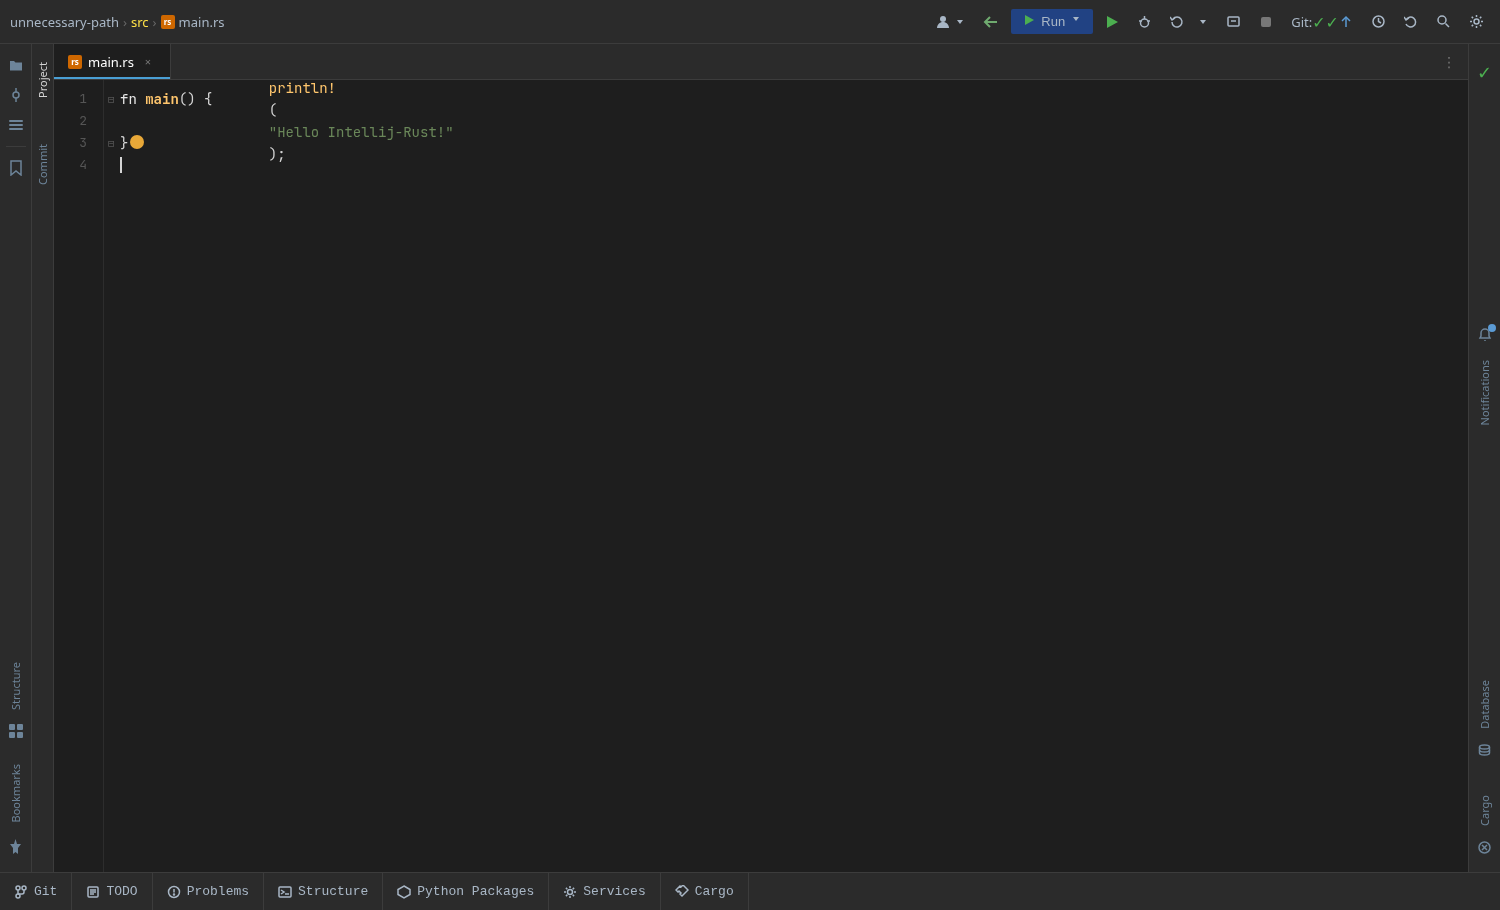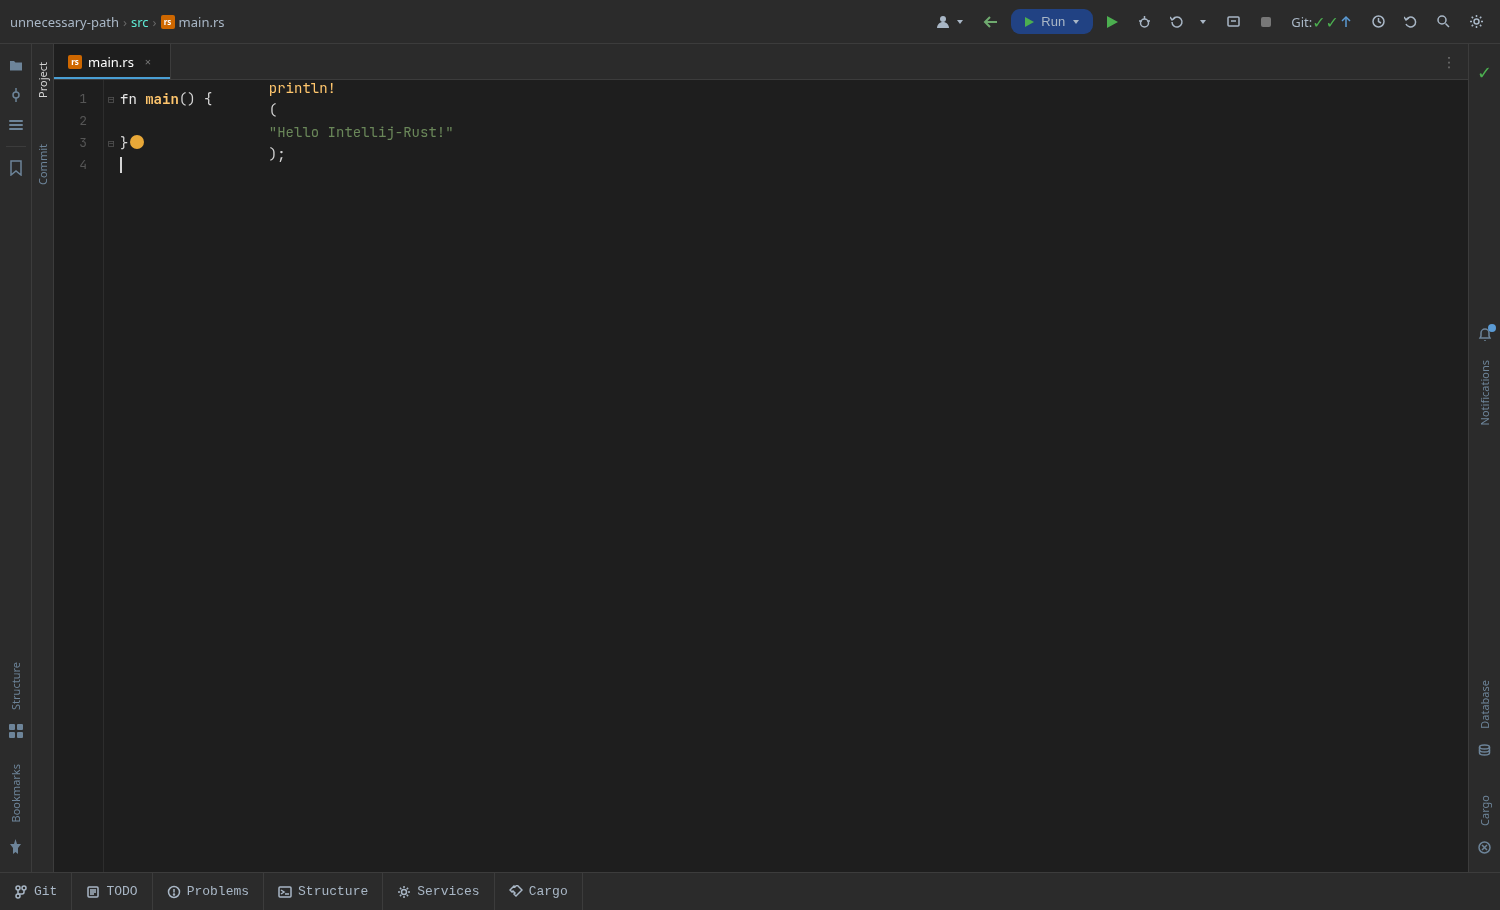--- a/index.html
+++ b/index.html
@@ -65,24 +65,24 @@
       display: flex;
       align-items: center;
       gap: 4px;
     }
     .run-btn {
       background: #214283;
       border: none;
       color: #a9b7c6;
       cursor: pointer;
       padding: 5px 12px;
-      border-radius: 9px;
+      border-radius: 2px;
       font-size: 13px;
       display: flex;
-      align-items: center;
+      align-items: flex-start;
       gap: 6px;
     }
     .git-section {
       display: flex;
       align-items: center;
       font-size: 13px;
       color: #a9b7c6;
       padding: 0 6px;
     }
     .git-check { color: #4CAF50; font-size: 16px; }
@@ -344,21 +344,21 @@
     }
   </style>
 </head>
 <body>
 
 <div class="toolbar">
 
   <div class="breadcrumb">
     <span style="cursor:pointer;color:#a9b7c6;">unnecessary-path</span>
     <span class="breadcrumb-sep">›</span>
-    <span style="cursor:pointer;color:#5eead4;">src</span>
+    <span style="cursor:pointer;color:#fde047;">src</span>
     <span class="breadcrumb-sep">›</span>
     <span class="breadcrumb-item">
       <div class="rs-icon">rs</div>
       <span>main.rs</span>
     </span>
   </div>
 
   <div class="toolbar-spacer"></div>
 
   <button class="toolbar-btn">
@@ -646,20 +646,26 @@
   <div class="bottom-tab">
     <svg width="14" height="14" viewBox="0 0 14 14" fill="none" stroke="currentColor" stroke-width="1.5">
       <rect x="1" y="2" width="12" height="10" rx="1"></rect>
       <polyline points="3,5 6,7 3,9"></polyline>
       <line x1="7" y1="9" x2="11" y2="9"></line>
     </svg>
     <span>Structure</span>
   </div>
   <div class="bottom-tab">
     <svg width="14" height="14" viewBox="0 0 14 14" fill="none" stroke="currentColor" stroke-width="1.5">
+      <polygon points="7,1 13,4.5 13,9.5 7,13 1,9.5 1,4.5"></polygon>
+    </svg>
+    <span>Python Packages</span>
+  </div>
+  <div class="bottom-tab">
+    <svg width="14" height="14" viewBox="0 0 14 14" fill="none" stroke="currentColor" stroke-width="1.5">
       <circle cx="7" cy="7" r="2.5"></circle>
       <path d="M7 1v2M7 11v2M1 7h2M11 7h2M2.9 2.9l1.4 1.4M9.7 9.7l1.4 1.4M2.9 11.1l1.4-1.4M9.7 4.3l1.4-1.4"></path>
     </svg>
     <span>Services</span>
   </div>
   <div class="bottom-tab">
     <svg width="14" height="14" viewBox="0 0 14 14" fill="none" stroke="currentColor" stroke-width="1.5">
       <path d="M9 1l4 4-6 6-2-2 1-1-2-2-1 1-2-2 4-4 1 1 2-2z"></path>
     </svg>
     <span>Cargo</span>

